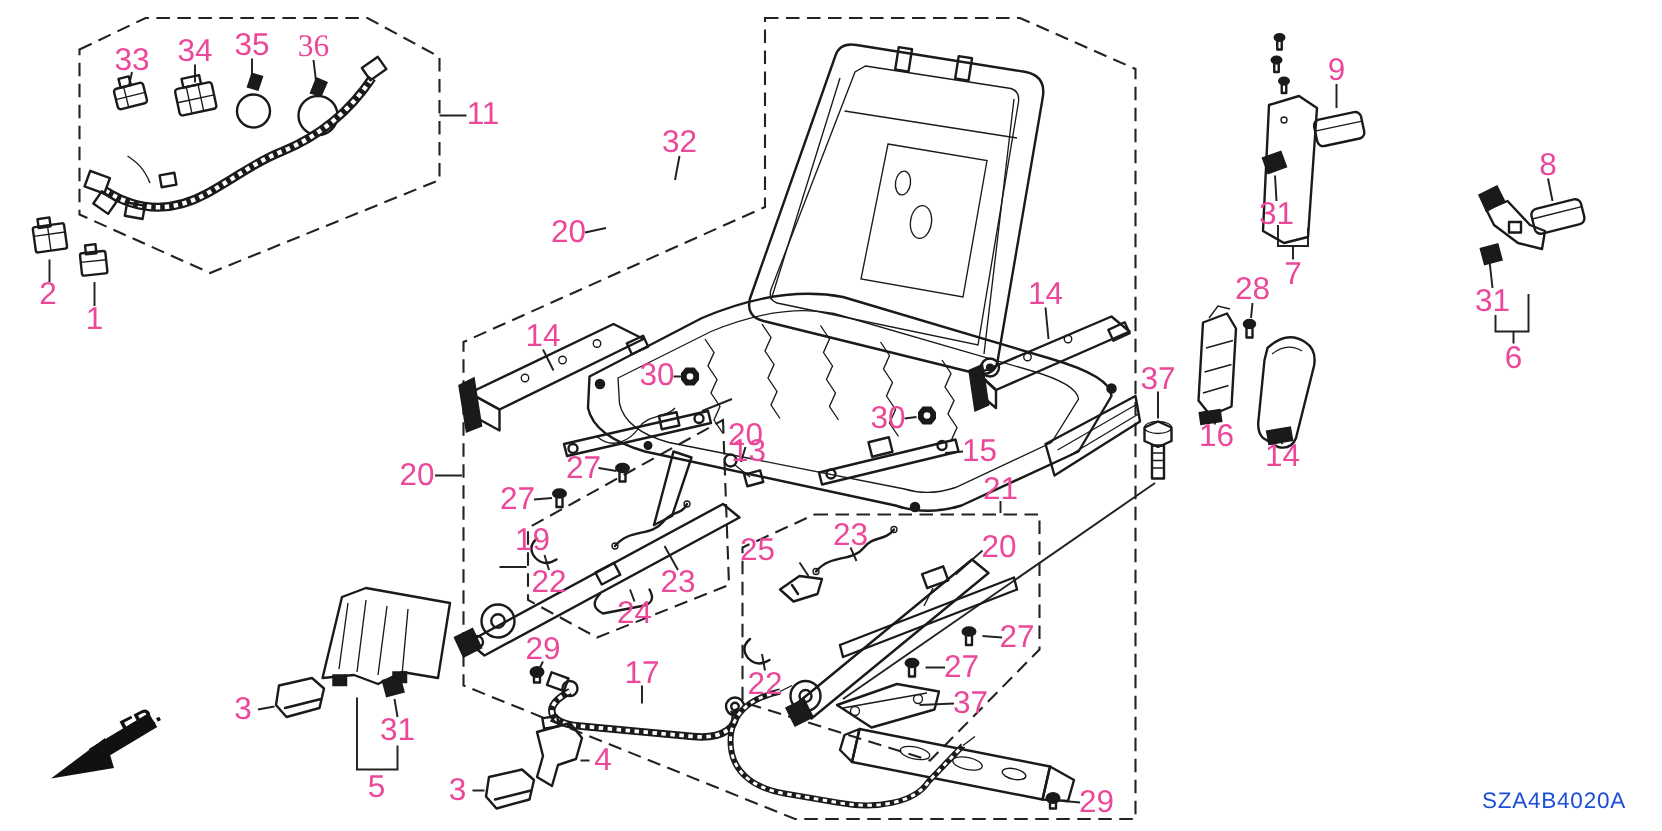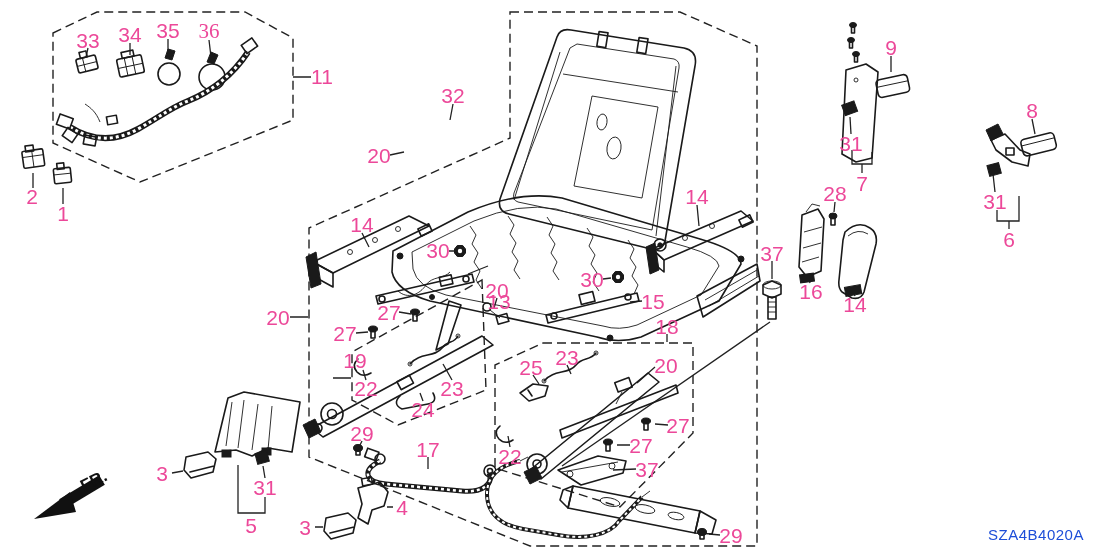--- a/index.html
+++ b/index.html
@@ -322,22 +322,22 @@
       <div class="callout" style="left: 592px; top: 279px;">30</div>
       <div class="callout" style="left: 653px; top: 301px;">15</div>
       <div class="callout" style="left: 278px; top: 317px;">20</div>
       <div class="callout" style="left: 389px; top: 312px;">27</div>
       <div class="callout" style="left: 345px; top: 333px;">27</div>
       <div class="callout" style="left: 497px; top: 290px;">20</div>
       <div class="callout" style="left: 322px; top: 360px; margin-left: 33px;">19</div>
       <div class="callout" style="left: 366px; top: 388px;">22</div>
       <div class="callout" style="left: 452px; top: 388px;">23</div>
       <div class="callout" style="left: 423px; top: 409px;">24</div>
-      <div class="callout" style="left: 667px; top: 326px;">18</div>
-      <div class="callout" style="left: 531px; top: 367px;">25</div>
+      <div class="callout" style="left: 667px; top: 326px;">21</div>
+      <div class="callout" style="left: 505px; top: 367px;">25</div>
       <div class="callout" style="left: 567px; top: 357px;">23</div>
       <div class="callout" style="left: 666px; top: 365px;">20</div>
       <div class="callout" style="left: 772px; top: 253px;">37</div>
       <div class="callout" style="left: 362px; top: 433px;">29</div>
       <div class="callout" style="left: 428px; top: 449px;">17</div>
       <div class="callout" style="left: 402px; top: 507px;">4</div>
       <div class="callout" style="left: 162px; top: 473px;">3</div>
       <div class="callout" style="left: 305px; top: 527px;">3</div>
       <div class="callout" style="left: 251px; top: 525px;">5</div>
       <div class="callout" style="left: 265px; top: 487px;">31</div>

